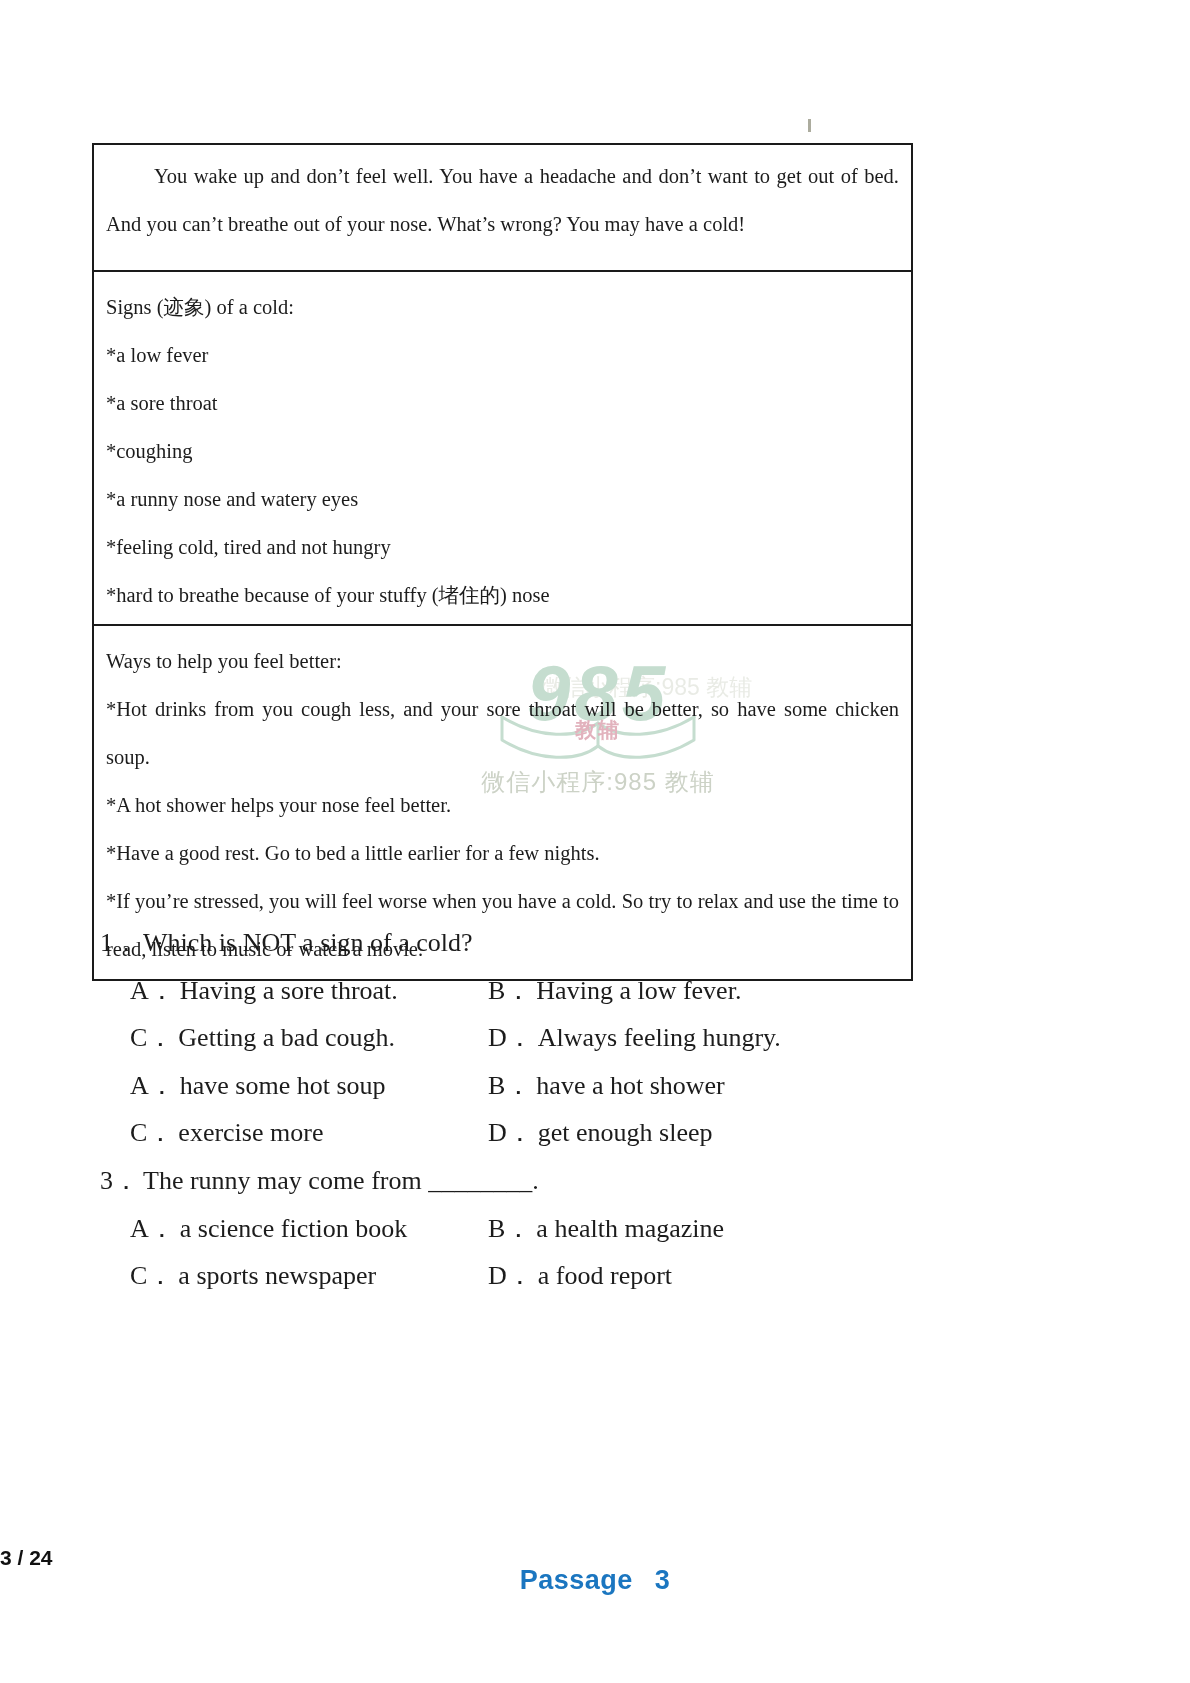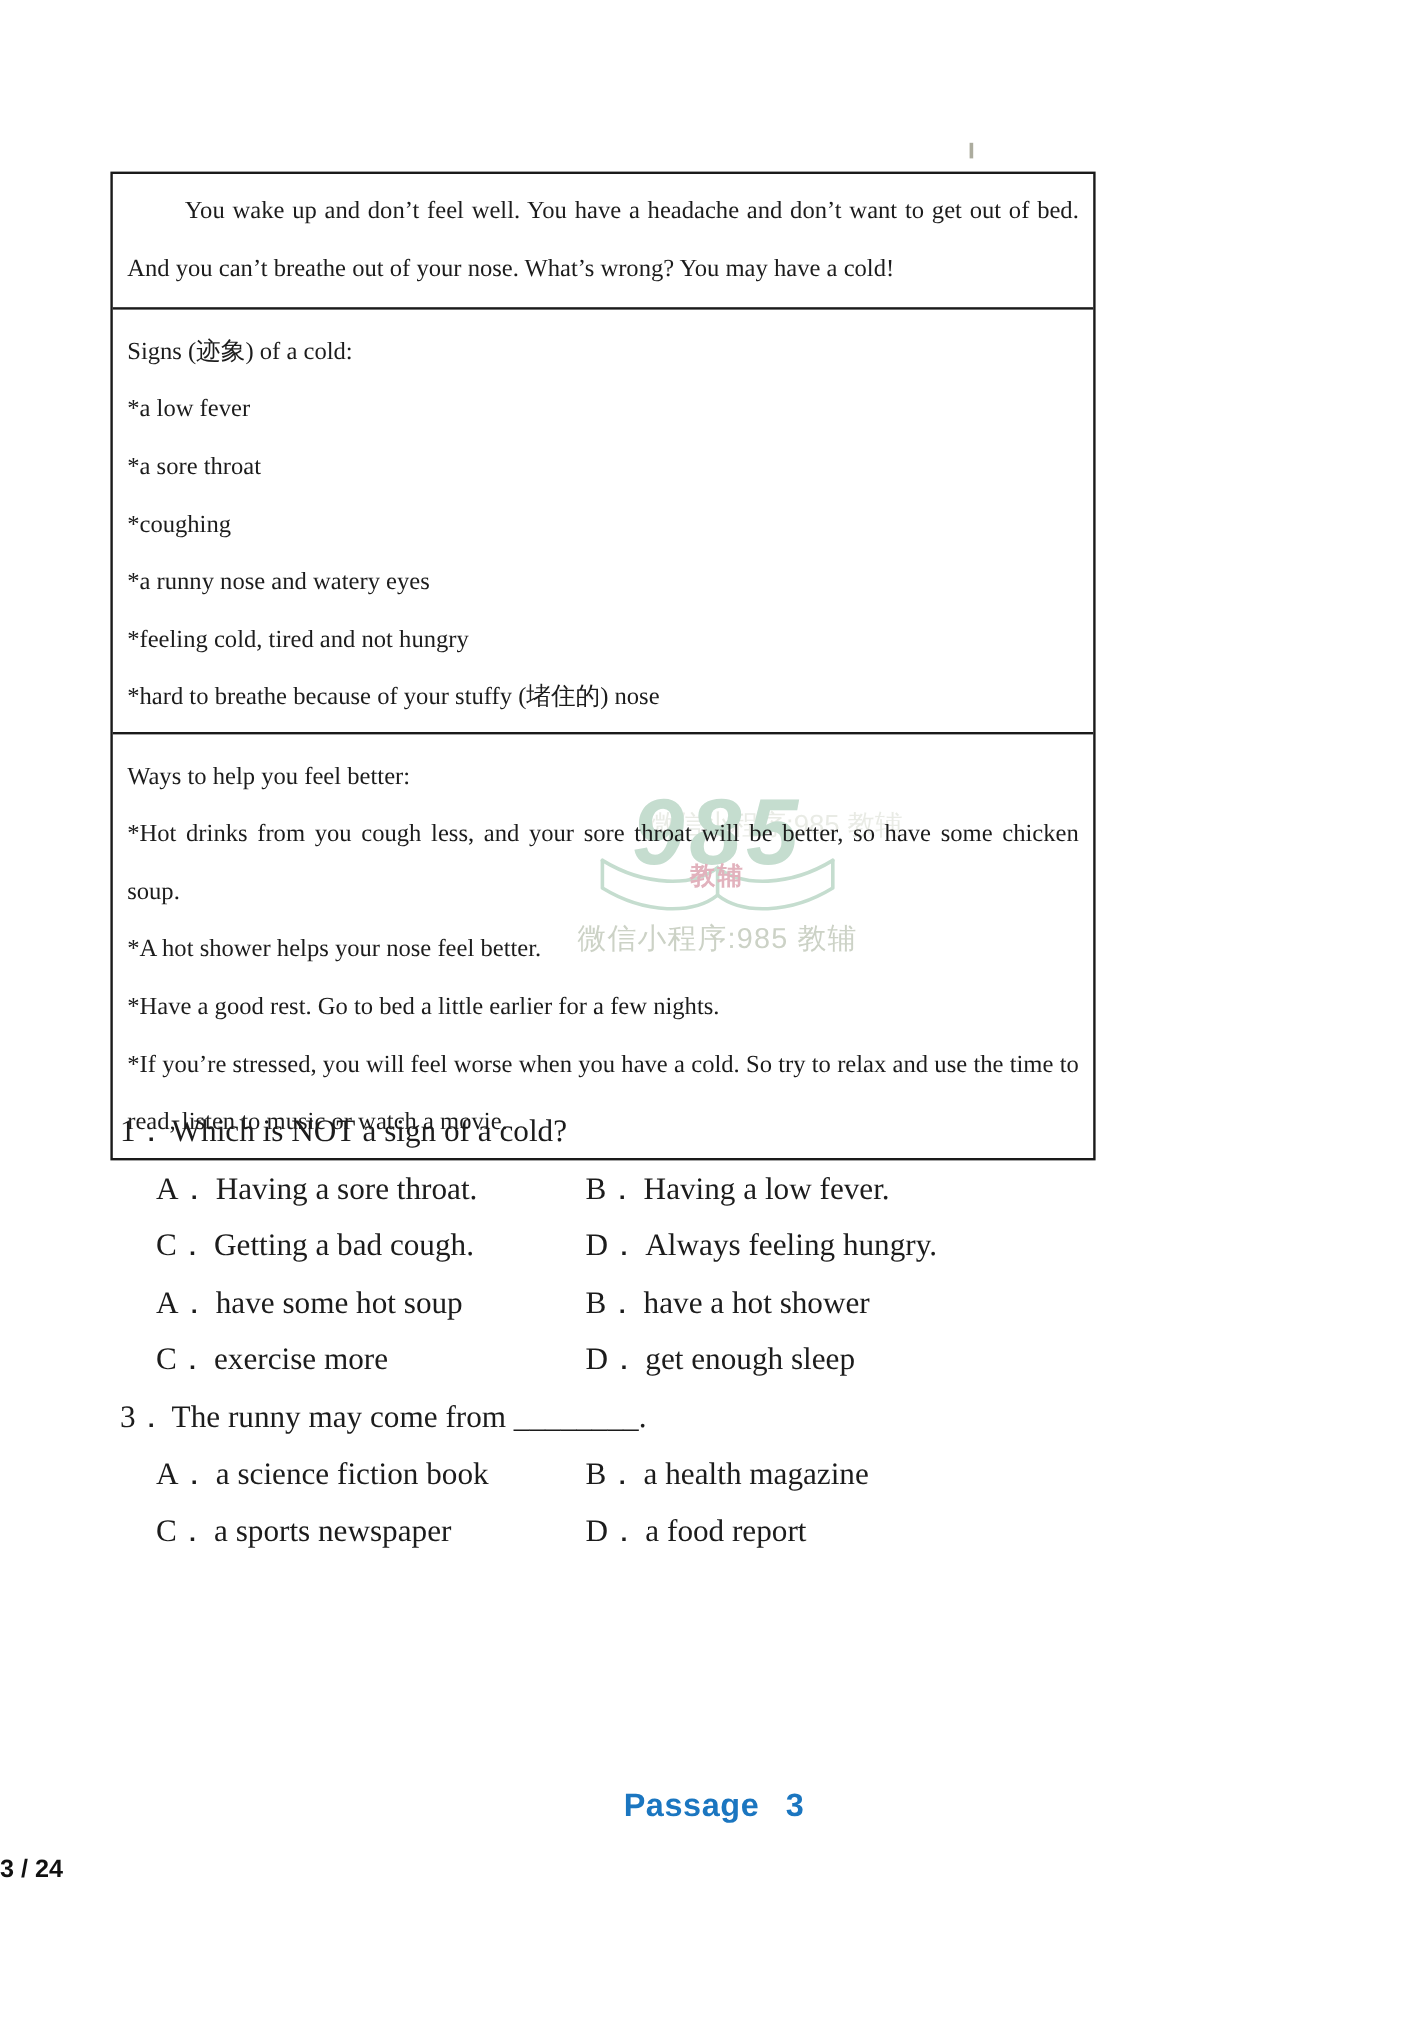--- a/index.html
+++ b/index.html
@@ -79,21 +79,21 @@
     z-index: 1;
     background: transparent;
   }
   .box-section {
     padding: 11px 12px 5px 12px;
     font-size: 20.5px;
     line-height: 48px;
   }
   .box-section + .box-section { border-top: 2px solid #1a1a1a; }
   .box-section p { margin: 0; }
-  .sec-intro { padding: 7px 12px 8px 12px; }
+  .sec-intro { padding: 7px 12px 22px 12px; }
   .sec-intro p { text-align: justify; text-indent: 48px; }
   .sec-ways { padding: 11px 12px 6px 12px; }
   .sec-ways p.way-item { text-align: justify; }
 
   
   .questions {
     position: absolute;
     left: 92px; top: 919px;
     width: 821px;
     z-index: 1;
@@ -105,21 +105,21 @@
   .opt-grid {
     display: grid;
     grid-template-columns: 358px 1fr;
     padding-left: 38px;
   }
   .opt-lbl { margin-right: 5px; }
 
   
   .footer-passage {
     position: absolute;
-    left: 0; top: 1489px;
+    left: 0; top: 1565px;
     width: 100%;
     text-align: center;
     z-index: 1;
     font-family: "Liberation Sans", sans-serif;
     font-weight: bold;
     font-size: 27px;
     letter-spacing: 0.5px;
     word-spacing: 14px;
     color: #1b76c0;
   }

